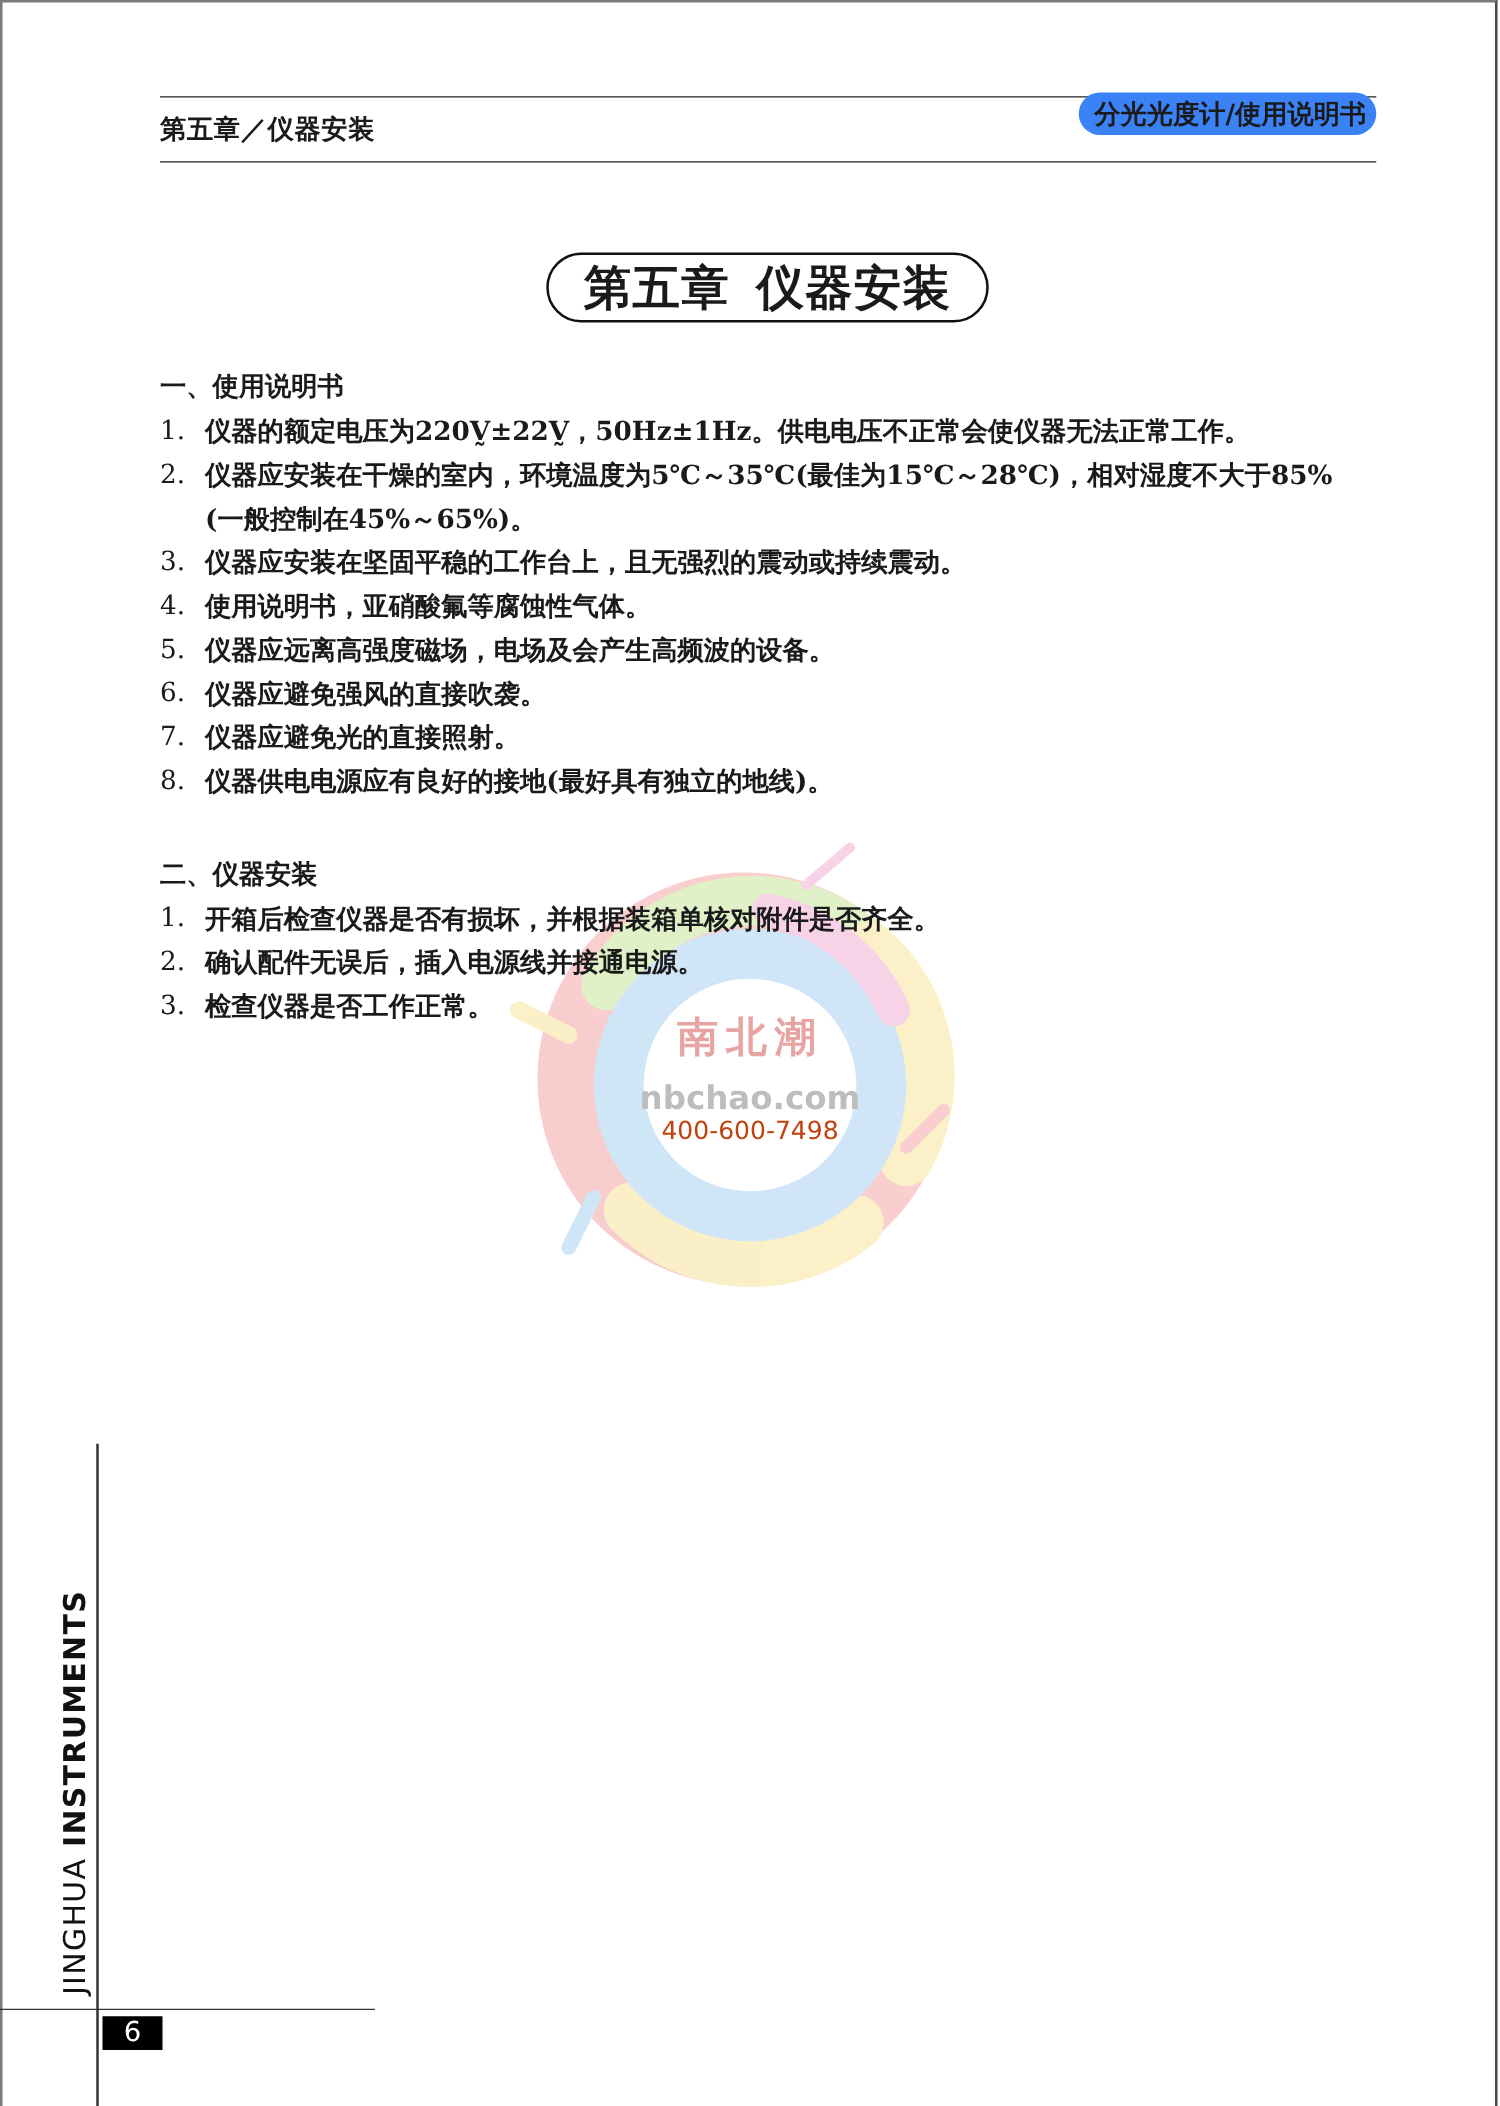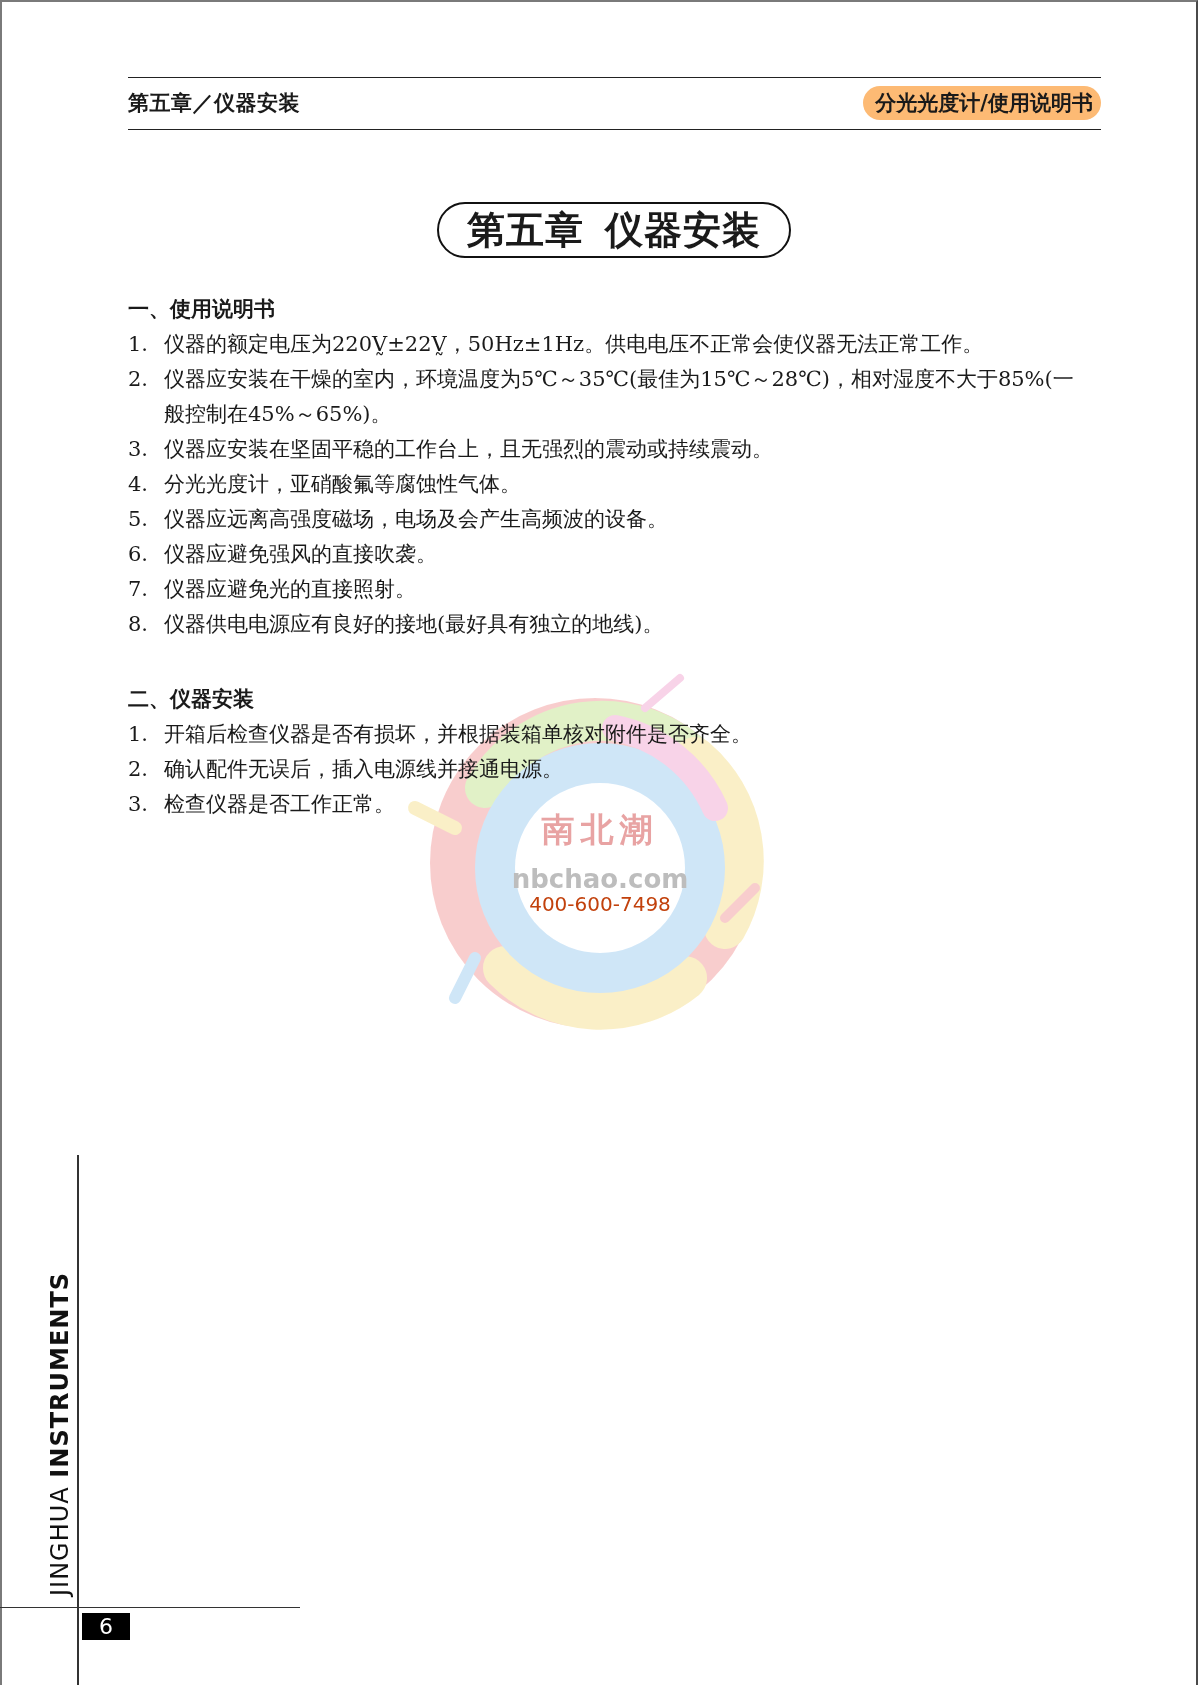--- a/index.html
+++ b/index.html
@@ -14,39 +14,39 @@
       box-sizing: border-box;
     }
     .header-rule { position: absolute; left: 128px; width: 973px; height: 0; border-top: 1.5px solid #222; }
     .header-rule.top { top: 77px; }
     .header-rule.bottom { top: 129px; }
     .header-left {
       position: absolute; left: 128px; top: 89px; font-size: 21px; font-weight: bold;
       font-family: "DejaVu Sans", "Liberation Sans", sans-serif; letter-spacing: 0.5px; text-align: right;
     }
     .header-right {
-      position: absolute; right: 99px; top: 86px; height: 34px; line-height: 34px;
-      padding: 0 8px 0 12px; background: #fdba74; border-radius: 17px;
+      position: absolute; right: 99px; top: 74px; height: 34px; line-height: 34px;
+      padding: 0 8px 0 12px; background: #3b82f6; border-radius: 17px;
       font-size: 21px; font-weight: bold; font-family: "DejaVu Sans", "Liberation Sans", sans-serif;
     }
     .chapter-title {
       position: absolute; left: 437px; top: 202px; width: 354px; height: 56px;
       border: 2px solid #111; border-radius: 28px; box-sizing: border-box;
       display: flex; align-items: center; justify-content: center;
       font-family: Liberation Serif, serif; font-weight: bold;
       font-size: 38px; letter-spacing: 1px; white-space: pre;
     }
     .section-heading {
       position: absolute; left: 128px; font-size: 21px; font-weight: bold;
       font-family: "DejaVu Sans", "Liberation Sans", sans-serif;
     }
     .list { position: absolute; left: 128px; width: 960px; margin: 0; padding: 0; list-style: none; }
     .list-item { display: flex; font-size: 21px; line-height: 35px; }
     .item-num { width: 36px; flex: none; }
-    .item-text { flex: 1; }
+    .item-text { flex: 1; font-weight: bold; }
     .watermark {
       position: absolute; left: 395px; top: 668px; width: 410px; height: 400px; pointer-events: auto;
     }
     .wm-text {
       position: absolute; left: 0; width: 100%; text-align: center;
       font-family: "DejaVu Sans", "Liberation Sans", sans-serif;
     }
     .wm-cn { top: 140px; font-size: 33px; color: #e8a3a3; font-weight: bold; letter-spacing: 6px; }
     .wm-url { top: 196px; font-size: 26px; color: #bdbdbd; font-weight: bold; }
     .wm-phone { top: 224px; font-size: 20px; color: #c2410c; }
@@ -105,21 +105,21 @@
   <li class="list-item">
     <span class="item-num">2.</span>
     <span class="item-text">仪器应安装在干燥的室内，环境温度为5℃～35℃(最佳为15℃～28℃)，相对湿度不大于85%(一般控制在45%～65%)。</span>
   </li>
   <li class="list-item">
     <span class="item-num">3.</span>
     <span class="item-text">仪器应安装在坚固平稳的工作台上，且无强烈的震动或持续震动。</span>
   </li>
   <li class="list-item">
     <span class="item-num">4.</span>
-    <span class="item-text">分光光度计，亚硝酸氟等腐蚀性气体。</span>
+    <span class="item-text">使用说明书，亚硝酸氟等腐蚀性气体。</span>
   </li>
   <li class="list-item">
     <span class="item-num">5.</span>
     <span class="item-text">仪器应远离高强度磁场，电场及会产生高频波的设备。</span>
   </li>
   <li class="list-item">
     <span class="item-num">6.</span>
     <span class="item-text">仪器应避免强风的直接吹袭。</span>
   </li>
   <li class="list-item">

